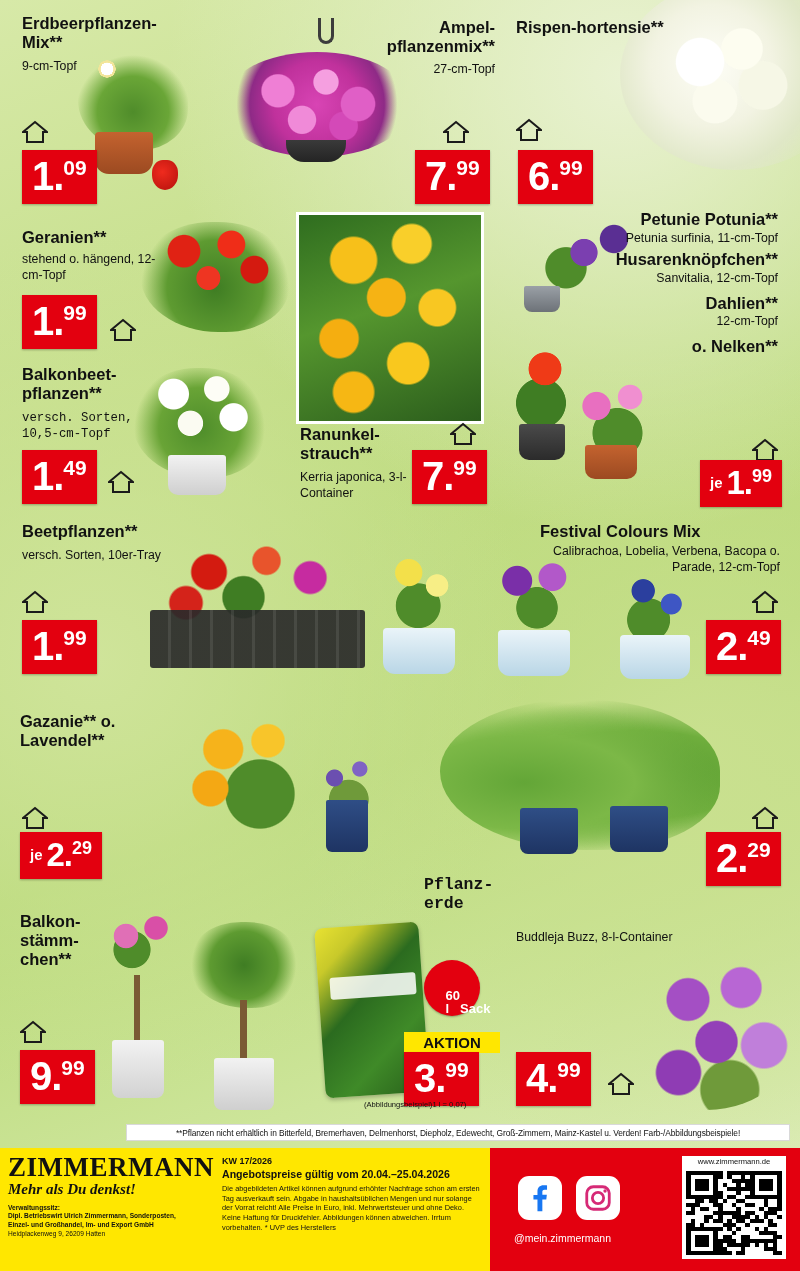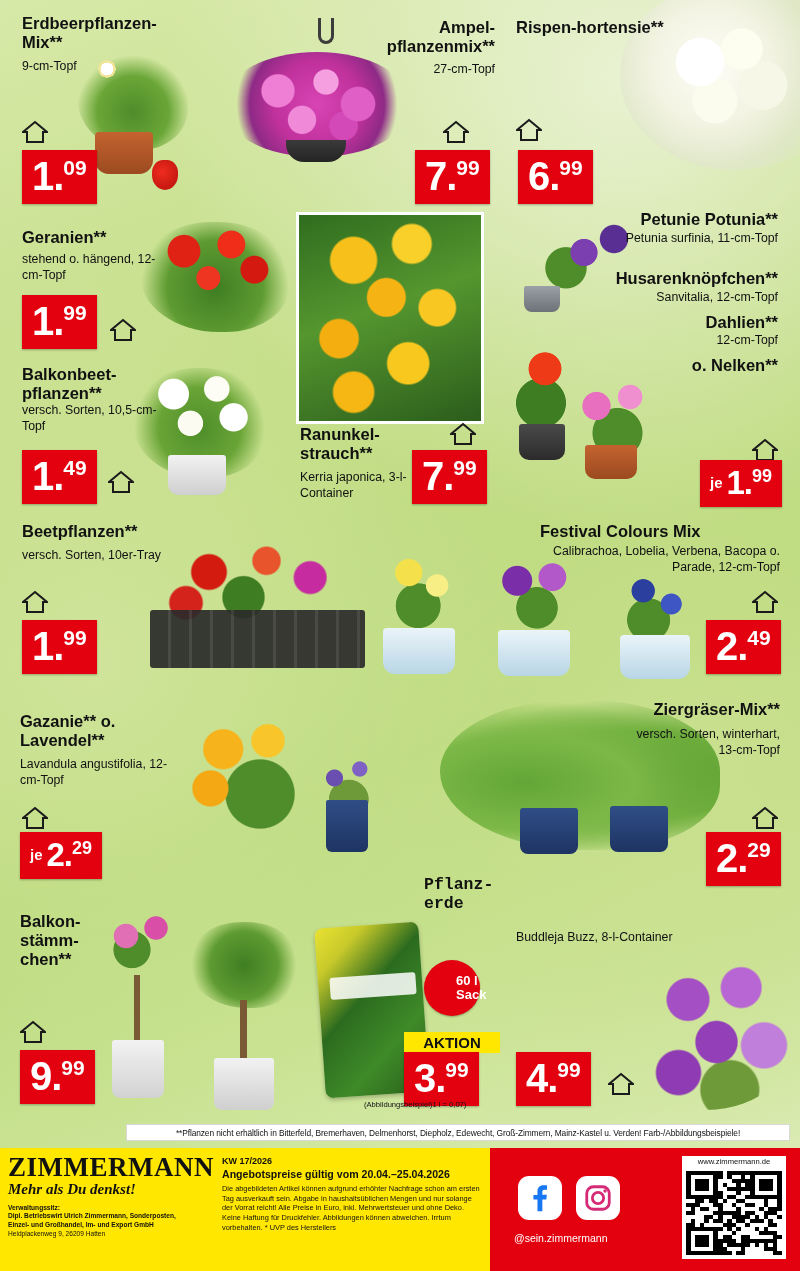--- a/index.html
+++ b/index.html
@@ -82,21 +82,21 @@
   .qr-grid { width:100%; height:100%; display:grid; grid-template-columns:repeat(21,1fr); grid-template-rows:repeat(21,1fr); }
   .qr-grid i { background:#000; }
 
   .aktion {
     position:absolute; background:#ffe700; color:#111; font-weight:bold;
     font-size:15px; text-align:center; padding:2px 0;
   }
   .sack {
     position:absolute; width:56px; height:56px; border-radius:50%;
     background:#e3000f; color:#fff; font-weight:bold; font-size:13px;
-    display:flex; flex-direction:column; align-items:flex-start; justify-content:center; line-height:1.05;
+    display:flex; flex-direction:row; align-items:flex-end; justify-content:center; line-height:1.05;
     box-shadow:0 1px 2px rgba(0,0,0,.3);
     padding-left:32px;
   }
   .abb { position:absolute; font-size:7.6px; color:#111; }
 </style>
 </head>
 <body>
 
 <div class="page">
 
@@ -212,21 +212,21 @@
     <span class="cents">99</span>
   </div>
   <span class="house" style="position:absolute;left:110px;top:318px;">
     <svg viewBox="0 0 26 24" width="26" height="24">
         <path d="M13 2 L25 12 H21 V22 H5 V12 H1 Z" fill="none" stroke="#1a1a1a" stroke-width="2"></path>
       </svg>
   </span>
 
   <div class="block" style="left:22px;top:365px;width:135px;">
     <div class="hdr">Balkonbeet-pflanzen**</div>
-    <div class="sub" style="margin-top:0;">versch. Sorten, 10,5-cm-Topf</div>
+    <div class="sub" style="margin-top:8px;font-family:Liberation Mono, monospace;">versch. Sorten, 10,5-cm-Topf</div>
   </div>
   <div class="tag" style="left:22px;top:450px;">
     <span class="main">1.</span>
     <span class="cents">49</span>
   </div>
   <span class="house" style="position:absolute;left:108px;top:470px;">
     <svg viewBox="0 0 26 24" width="26" height="24">
         <path d="M13 2 L25 12 H21 V22 H5 V12 H1 Z" fill="none" stroke="#1a1a1a" stroke-width="2"></path>
       </svg>
   </span>
@@ -241,21 +241,21 @@
       </svg>
   </span>
   <div class="tag" style="left:412px;top:450px;">
     <span class="main">7.</span>
     <span class="cents">99</span>
   </div>
 
   <div class="block right" style="left:600px;top:210px;width:178px;">
     <div class="hdr">Petunie Potunia**</div>
     <div class="sub" style="margin-top:2px;">Petunia surfinia, 11-cm-Topf</div>
-    <div class="hdr" style="margin-top:22px;">Husarenknöpfchen**</div>
+    <div class="hdr" style="margin-top:3px;">Husarenknöpfchen**</div>
     <div class="sub" style="margin-top:2px;">Sanvitalia, 12-cm-Topf</div>
     <div class="hdr" style="margin-top:7px;">Dahlien**</div>
     <div class="sub" style="margin-top:2px;">12-cm-Topf</div>
     <div class="hdr" style="margin-top:7px;">o. Nelken**</div>
   </div>
   <span class="house" style="position:absolute;left:752px;top:438px;">
     <svg viewBox="0 0 26 24" width="26" height="24">
         <path d="M13 2 L25 12 H21 V22 H5 V12 H1 Z" fill="none" stroke="#1a1a1a" stroke-width="2"></path>
       </svg>
   </span>
@@ -288,37 +288,32 @@
         <path d="M13 2 L25 12 H21 V22 H5 V12 H1 Z" fill="none" stroke="#1a1a1a" stroke-width="2"></path>
       </svg>
   </span>
   <div class="tag" style="left:706px;top:620px;">
     <span class="main">2.</span>
     <span class="cents">49</span>
   </div>
 
   <div class="block" style="left:20px;top:712px;width:160px;">
     <div class="hdr">Gazanie** o. Lavendel**</div>
-    <div class="sub" style="margin-top:7px;">Lavandula angustifolia, 12-cm-Topf</div>
   </div>
   <span class="house" style="position:absolute;left:22px;top:806px;">
     <svg viewBox="0 0 26 24" width="26" height="24">
         <path d="M13 2 L25 12 H21 V22 H5 V12 H1 Z" fill="none" stroke="#1a1a1a" stroke-width="2"></path>
       </svg>
   </span>
   <div class="tag small" style="left:20px;top:832px;">
     <span class="je">je</span>
     <span class="main">2.</span>
     <span class="cents">29</span>
   </div>
 
-  <div class="block right" style="left:620px;top:700px;width:160px;">
-    <div class="hdr">Ziergräser-Mix**</div>
-    <div class="sub" style="margin-top:8px;">versch. Sorten, winterhart, 13-cm-Topf</div>
-  </div>
   <span class="house" style="position:absolute;left:752px;top:806px;">
     <svg viewBox="0 0 26 24" width="26" height="24">
         <path d="M13 2 L25 12 H21 V22 H5 V12 H1 Z" fill="none" stroke="#1a1a1a" stroke-width="2"></path>
       </svg>
   </span>
   <div class="tag" style="left:706px;top:832px;">
     <span class="main">2.</span>
     <span class="cents">29</span>
   </div>
 
@@ -390,21 +385,21 @@
             </svg>
         </div>
         <div class="s-ic">
           <svg viewBox="0 0 32 32" width="30" height="30">
             <rect x="4" y="4" width="24" height="24" rx="7" fill="none" stroke="#d62976" stroke-width="3"></rect>
             <circle cx="16" cy="16" r="6" fill="none" stroke="#d62976" stroke-width="3"></circle>
             <circle cx="23.5" cy="8.5" r="1.8" fill="#d62976"></circle>
           </svg>
         </div>
       </div>
-      <div class="s-handle">@sein.zimmermann</div>
+      <div class="s-handle">@mein.zimmermann</div>
       <div class="qr-wrap">
         <div class="qr-url">www.zimmermann.de</div>
         <div class="qr">
             <div class="qr-grid" id="qrg">
               <i></i>
               <i></i>
               <i></i>
               <i></i>
               <i></i>
               <i></i>

